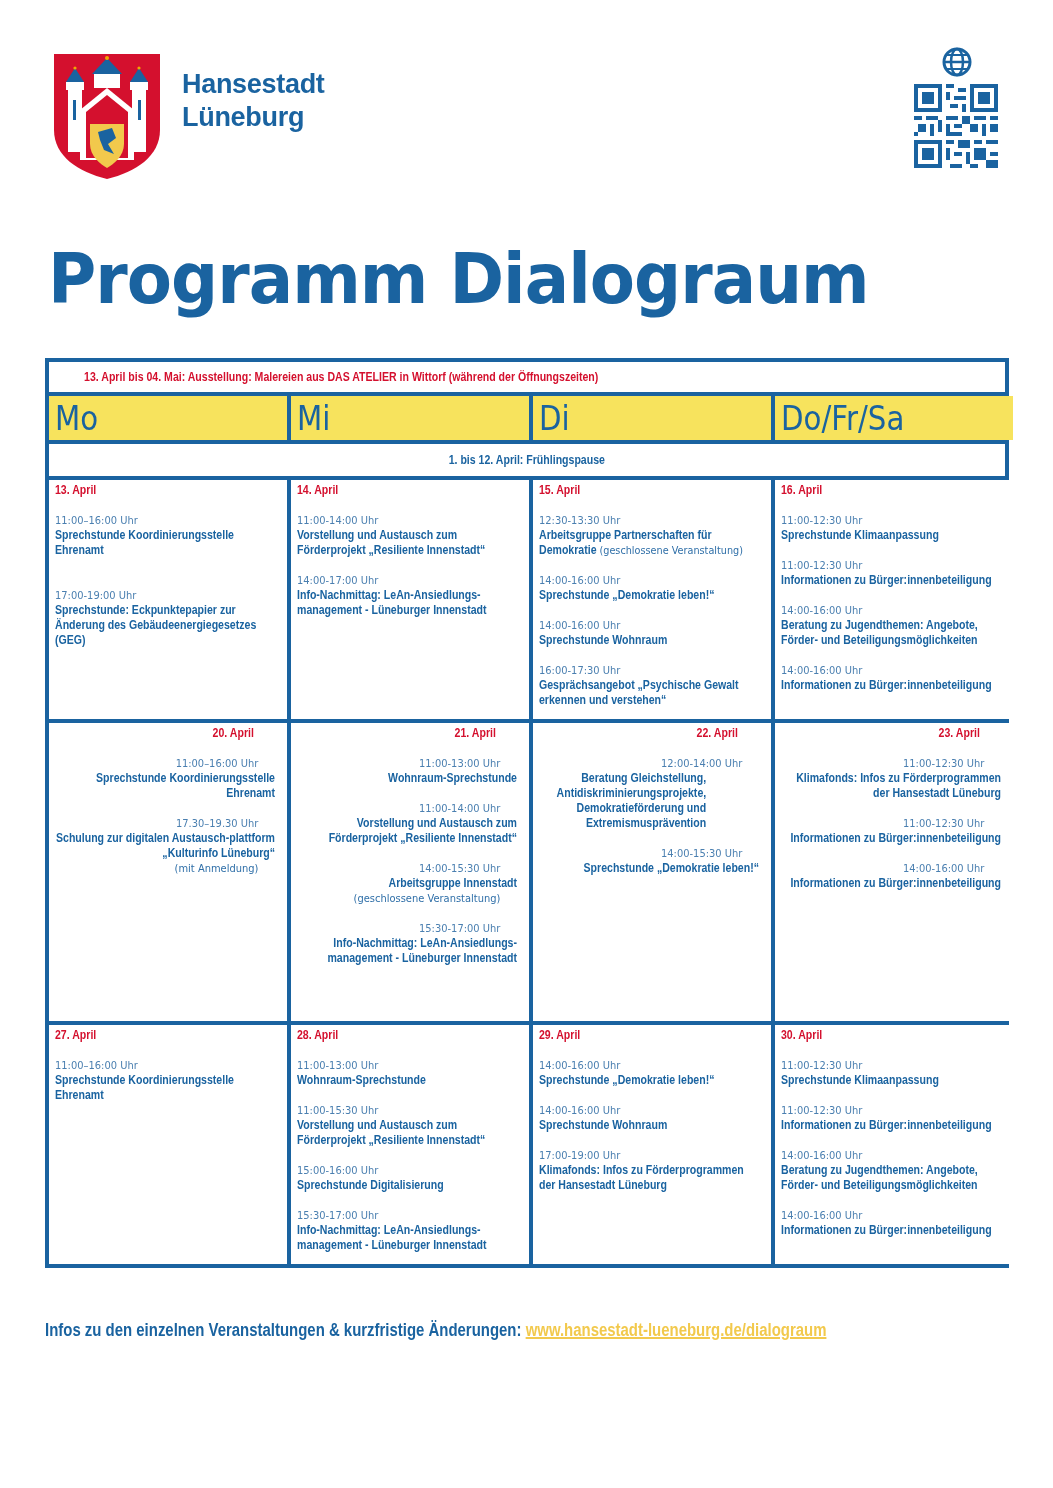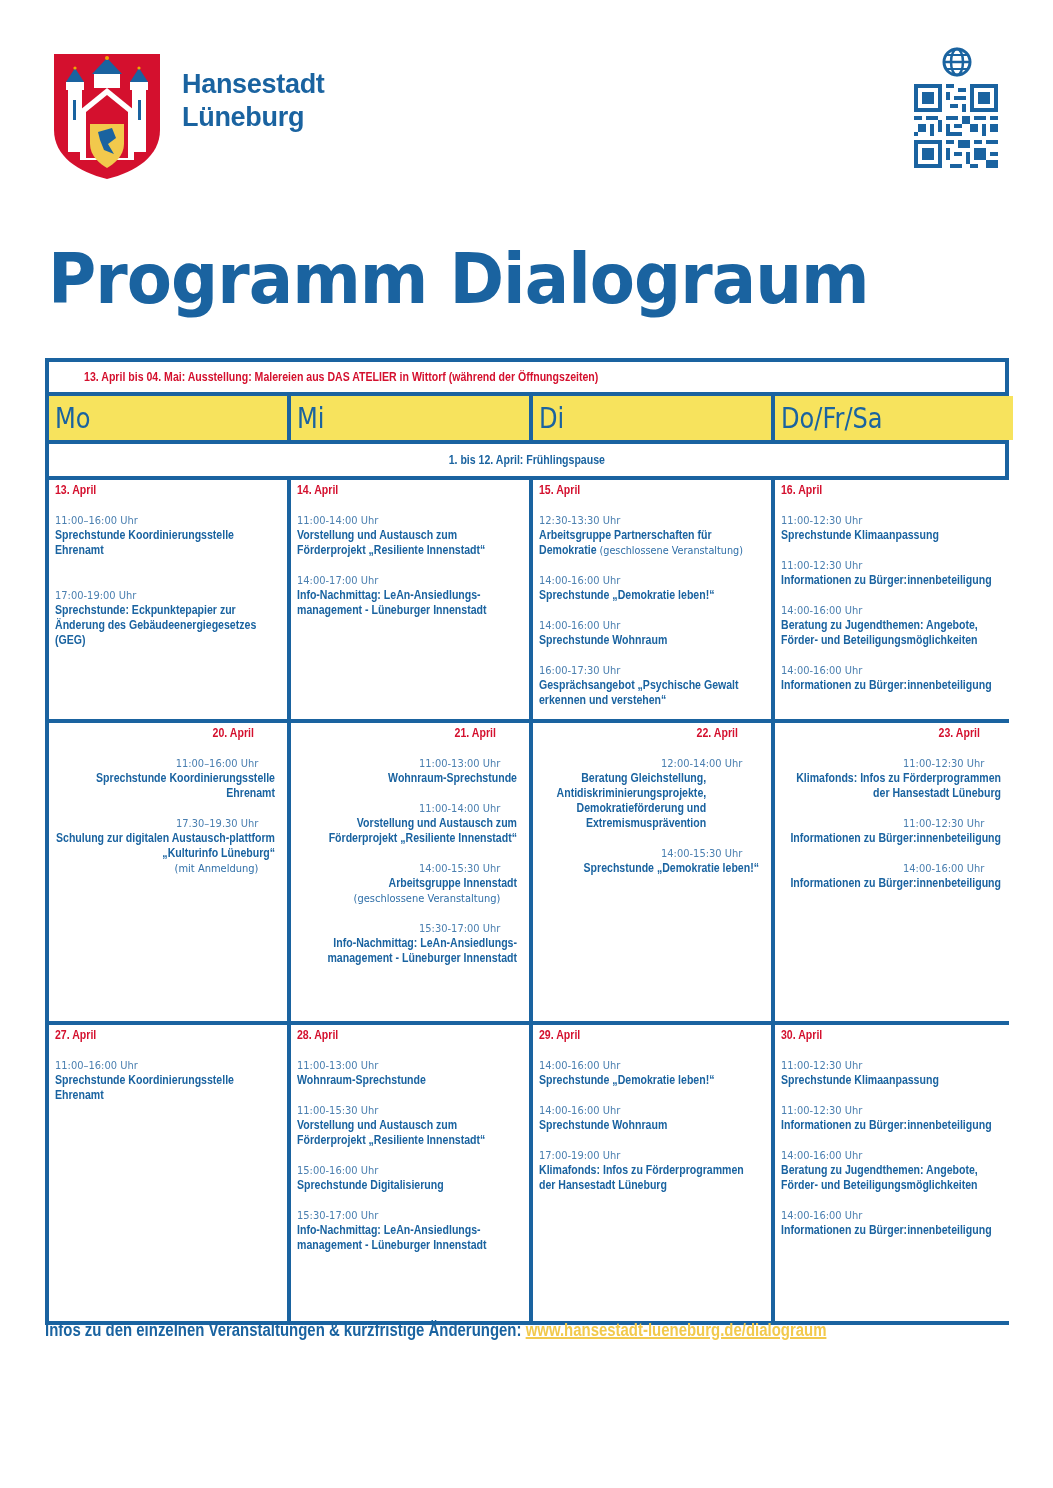--- a/index.html
+++ b/index.html
@@ -16,38 +16,38 @@
   .title { position: absolute; left: 48px; top: 236px; font-family: "DejaVu Sans", sans-serif; font-size: 70px; line-height: 86px; color: #1a63a0; letter-spacing: -1px; transform: scaleX(0.94); transform-origin: left center; }
 
   
   .sched { position: absolute; left: 45px; top: 358px; width: 964px; border: 4px solid #1a63a0; background: #1a63a0; }
   .row-full { width: 100%; }
   .theme { background: #f7e35d; height: 56px; display: flex; align-items: center; justify-content: center; border-bottom: 4px solid #1a63a0; }
   .theme span { font-family: "Liberation Sans", sans-serif; font-weight: bold; font-size: 27px; color: #1a63a0; transform: scaleX(0.86); letter-spacing: -0.5px; }
   .exhibit { background: #fff; height: 34px; display: flex; align-items: center; justify-content: flex-start; border-bottom: 4px solid #1a63a0; }
   .exhibit span { font-family: "Liberation Sans", sans-serif; font-weight: bold; font-size: 12px; color: #d4102e; transform: scaleX(0.88); }
   .days { display: grid; grid-template-columns: 238px 238px 238px 238px; gap: 4px; border-bottom: 4px solid #1a63a0; }
-  .day-head { background: #f7e35d; height: 44px; display: flex; align-items: center; padding-left: 6px; font-family: "DejaVu Sans", sans-serif; font-size: 28px; color: #1a63a0; }
+  .day-head { background: #f7e35d; height: 44px; display: flex; align-items: center; padding-left: 6px; font-family: "DejaVu Sans", sans-serif; font-size: 34px; color: #1a63a0; }
   .day-head span { transform: scaleX(0.86); transform-origin: left center; display: inline-block; }
   .pause { background: #fff; height: 36px; display: flex; align-items: center; justify-content: center; border-bottom: 4px solid #1a63a0; }
   .pause span { font-family: "Liberation Sans", sans-serif; font-weight: bold; font-size: 12px; color: #1a63a0; transform: scaleX(0.88); }
 
   .week { display: grid; grid-template-columns: 238px 238px 238px 238px; gap: 4px; }
   .week + .week { margin-top: 4px; }
   .cell { background: #fff; padding: 3px 6px 6px 6px; }
   .date { font-family: "Liberation Sans", sans-serif; font-weight: bold; font-size: 12px; color: #d4102e; line-height: 15px; transform: scaleX(0.88); transform-origin: left center; display: block; margin-bottom: 15px; }
   .event { margin-bottom: 15px; }
   .time { font-family: "DejaVu Sans", sans-serif; font-size: 11px; line-height: 15px; color: #4a7fb0; transform: scaleX(0.9); transform-origin: left center; display: block; white-space: nowrap; }
   .ev-title { font-family: "Liberation Sans", sans-serif; font-weight: bold; font-size: 12px; line-height: 15px; color: #1a63a0; display: block; width: 250px; transform: scaleX(0.88); transform-origin: left top; }
   .ev-note { font-weight: normal; color: #2f6fa8; font-family: "DejaVu Sans", sans-serif; font-size: 11px; }
   .note-line { display: block; font-family: "DejaVu Sans", sans-serif; font-size: 11px; line-height: 15px; color: #2f6fa8; transform: scaleX(0.9); transform-origin: left center; white-space: nowrap; }
 
   .w1 .cell { height: 239px; }
   .w2 .cell { height: 298px; text-align: right; }
-  .w3 .cell { height: 296px; }
+  .w3 .cell { height: 239px; }
 
   .footer { position: absolute; left: 45px; top: 1320px; font-family: "Liberation Sans", sans-serif; font-weight: bold; font-size: 18px; color: #1a63a0; white-space: nowrap; transform: scaleX(0.83); transform-origin: left center; }
   .footer a { color: #f2c94c; text-decoration: underline; text-decoration-thickness: 2px; }
 </style>
 </head>
 <body>
 
 <div class="logo">
   <svg width="110" height="128" viewBox="0 0 110 128">
     <path d="M2 2 H108 V78 C108 104 84 120 55 127 C26 120 2 104 2 78 Z" fill="#d4102e"></path>

